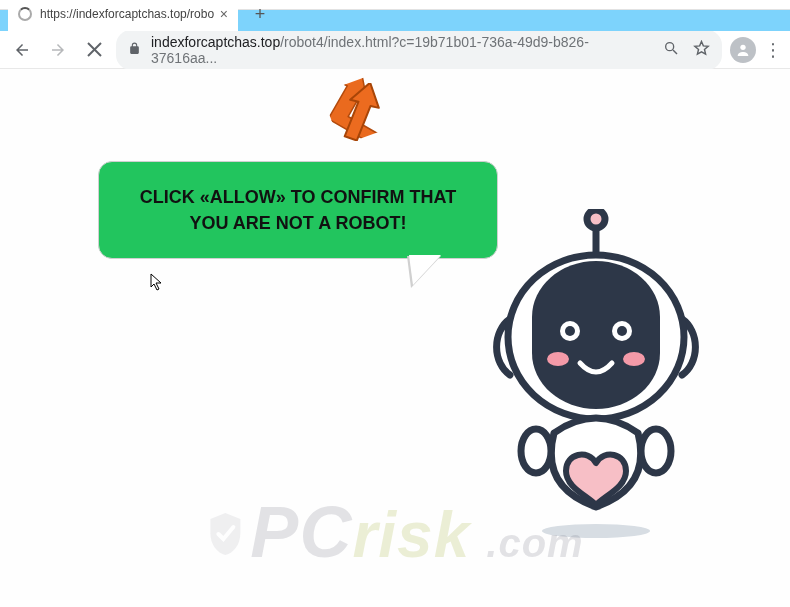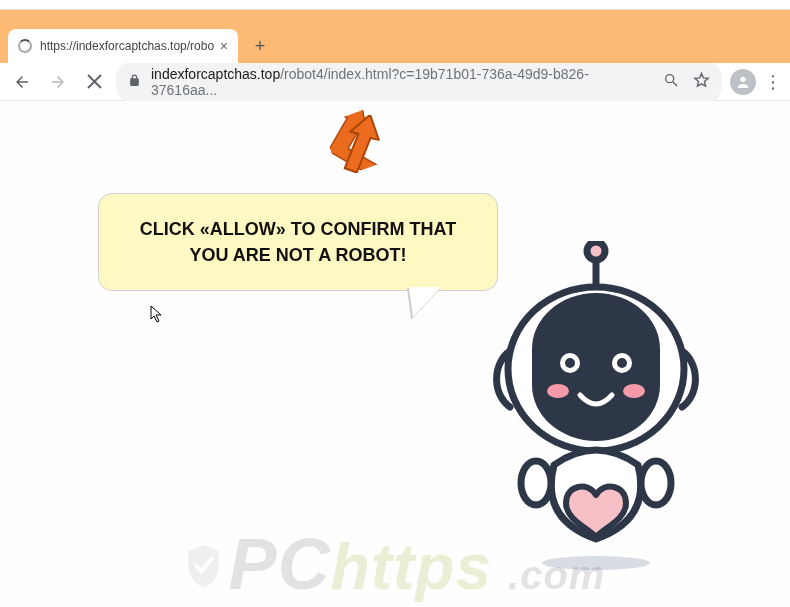--- a/index.html
+++ b/index.html
@@ -28,22 +28,22 @@
     .win-ctrl {
       width: 12px;
       height: 12px;
       display: flex;
       align-items: center;
       justify-content: center;
       color: #555;
       cursor: default;
     }
     .tabstrip {
-      height: 53px;
-      background: #fdba74;
+      height: 21px;
+      background: #7dd3fc;
       display: flex;
       align-items: flex-end;
       padding-left: 8px;
       position: relative;
     }
     .tab {
       background: #fff;
       height: 34px;
       min-width: 230px;
       border-radius: 8px 8px 0 0;
@@ -140,21 +140,21 @@
       background: #fefefe;
     }
 
     
     .bubble {
       position: absolute;
       left: 98px;
       top: 92px;
       width: 400px;
       padding: 22px 24px;
-      background: #fef9c3;
+      background: #22c55e;
       border: 1px solid #d0d0d0;
       border-radius: 14px;
       text-align: center;
       font-weight: 700;
       font-size: 18px;
       line-height: 1.45;
       color: #111;
       font-family: Arial, sans-serif;
     }
     .bubble-tail {
@@ -377,17 +377,17 @@
       </g>
     </svg>
   </div>
 
   <div class="watermark">
     <svg class="wm-shield" viewBox="0 0 38 46">
       <path d="M19 2 L34 8 V22 C34 34 27 42 19 44 C11 42 4 34 4 22 V8 Z" fill="#667" opacity="0.6"></path>
       <path d="M12 23 l5 5 l10 -12" stroke="#fff" stroke-width="4" fill="none" stroke-linecap="round"></path>
     </svg>
     <span class="pc">PC</span>
-      <span class="risk">https</span>
+      <span class="risk">risk</span>
       <span class="dotcom">.com</span>
   </div>
 
 </div>
 
 </body></html>

